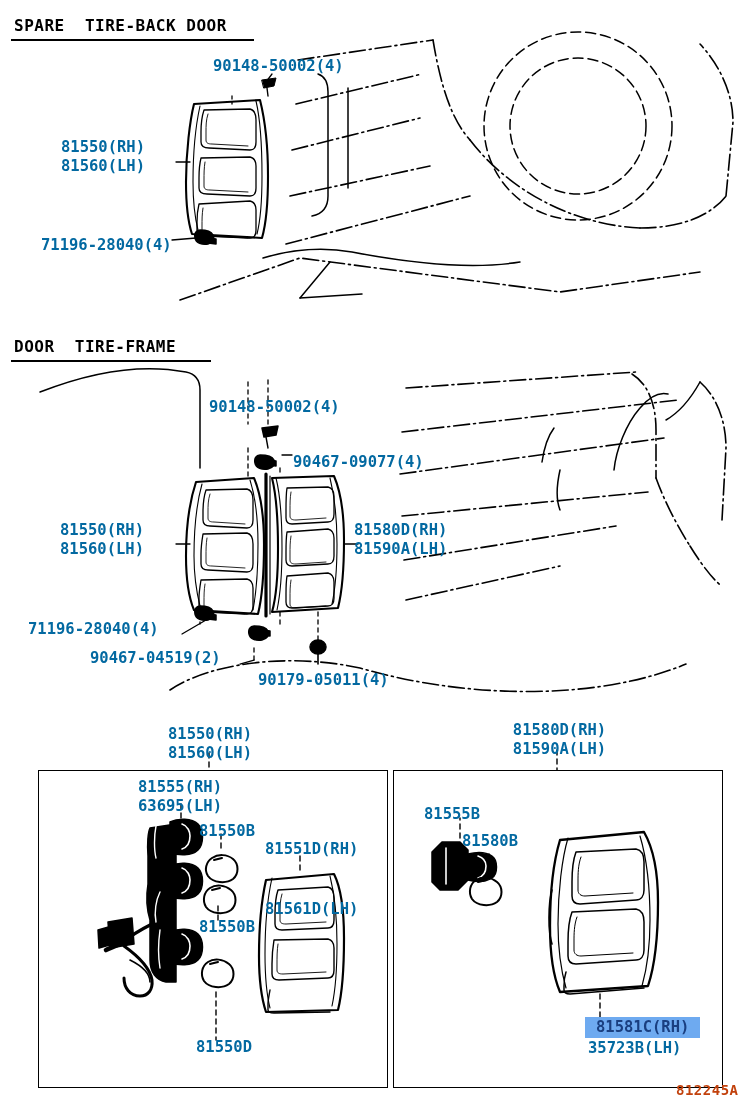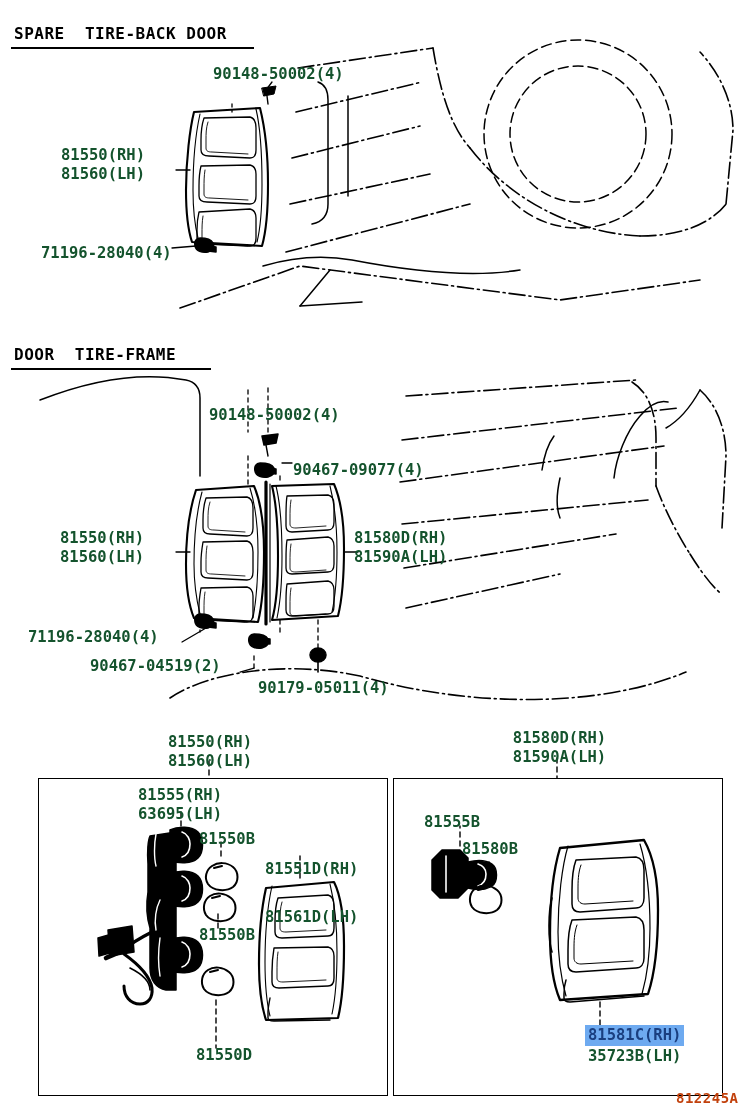--- a/index.html
+++ b/index.html
@@ -1,22 +1,22 @@
 <!DOCTYPE html>
 <html><head>
 <meta charset="utf-8">
 <style>
   html,body{margin:0;padding:0;background:#fff;}
   body{width:756px;height:1108px;position:relative;overflow:hidden;
        font-family:"DejaVu Sans Mono",monospace;background:#ffffff;}
-  .stage{position:absolute;left:0;top:8px;width:756px;height:867px;}
+  .stage{position:absolute;left:0;top:0;width:756px;height:867px;}
   svg.art{position:absolute;left:0;top:0;width:756px;height:1108px;overflow:visible;}
 
   .lbl{position:absolute;font-family:"DejaVu Sans Mono",monospace;
-       font-weight:bold;color:#14532d;white-space:pre;letter-spacing:0px;
+       font-weight:bold;color:#0369a1;white-space:pre;letter-spacing:0px;
        font-size:15.5px;line-height:19px;}
   .sec-title{position:absolute;font-family:"DejaVu Sans Mono",monospace;
        font-weight:bold;font-size:16px;letter-spacing:0.5px;color:#000;white-space:pre;}
   .sec-rule{position:absolute;height:0;border-top:2.5px solid #000;}
   .panel{position:absolute;border:1.6px solid #000;box-sizing:border-box;background:transparent;}
   .hl{background:#6eaaf0;color:#1a3f80;}
   .diagcode{position:absolute;font-family:"DejaVu Sans Mono",monospace;
        font-weight:bold;font-size:14px;color:#c2410c;letter-spacing:0.5px;}
   .ctr{text-align:center;}
 </style>
@@ -324,25 +324,25 @@
 
   <div class="lbl ctr" style="left:487px; top:721px; width:145px;">81580D(RH)</div>
   <div class="lbl ctr" style="left:487px; top:740px; width:145px;">81590A(LH)</div>
 
   <div class="panel" style="left:38px; top:770px; width:350px; height:318px;"></div>
   <div class="panel" style="left:393px; top:770px; width:330px; height:318px;"></div>
 
   <div class="lbl" style="left:138px; top:778px;">81555(RH)</div>
   <div class="lbl" style="left:138px; top:797px;">63695(LH)</div>
   <div class="lbl" style="left:199px; top:822px;">81550B</div>
-  <div class="lbl" style="left:265px; top:840px;margin-top:12px;">81551D(RH)</div>
+  <div class="lbl" style="left:265px; top:840px;">81551D(RH)</div>
   <div class="lbl" style="left:265px; top:859px;margin-top:41px;">81561D(LH)</div>
   <div class="lbl" style="left:199px; top:918px;">81550B</div>
   <div class="lbl" style="left:196px; top:1038px;">81550D</div>
 
   <div class="lbl" style="left:424px; top:805px;">81555B</div>
   <div class="lbl" style="left:462px; top:832px;">81580B</div>
-  <div class="lbl hl" style="left: 585px; top: 1017px; padding: 1px 3px; background: rgb(110, 170, 240); color: rgb(26, 63, 128); text-align: right;">81581C(RH)</div>
+  <div class="lbl hl" style="left: 585px; top: 1017px; padding: 1px 11px; background: rgb(110, 170, 240); color: rgb(26, 63, 128); text-align: right;">81581C(RH)</div>
   <div class="lbl" style="left:588px; top:1039px;">35723B(LH)</div>
 
   <div class="diagcode" style="left:676px; top:1082px;">812245A</div>
 
 </div>
 
 </body></html>

